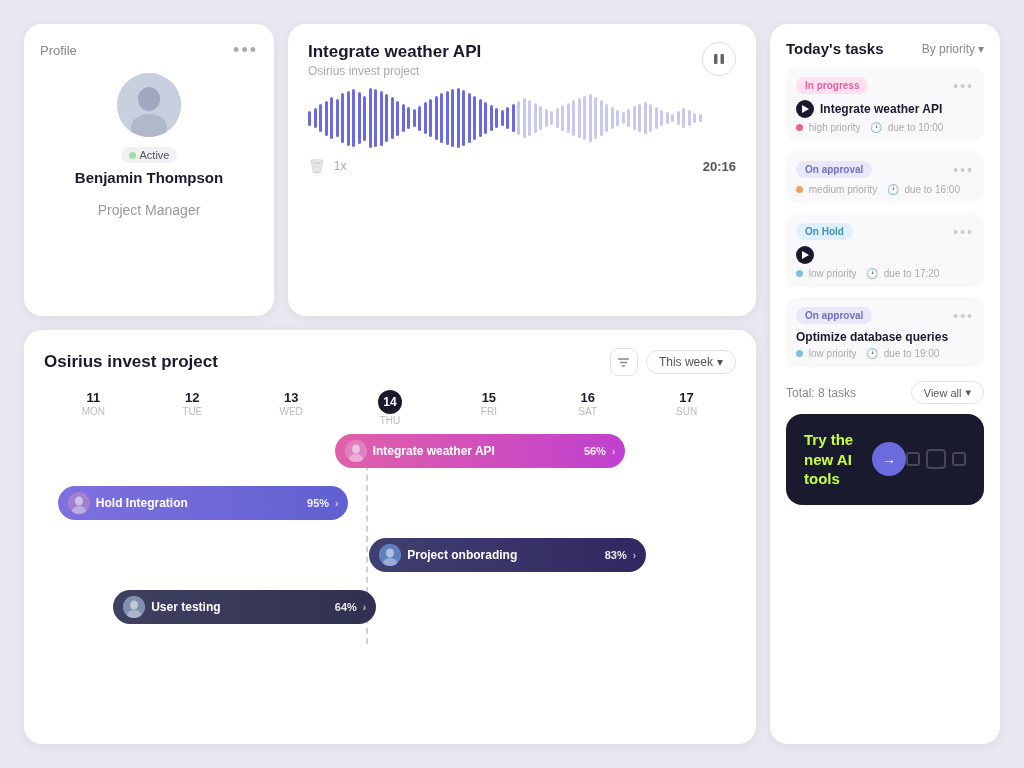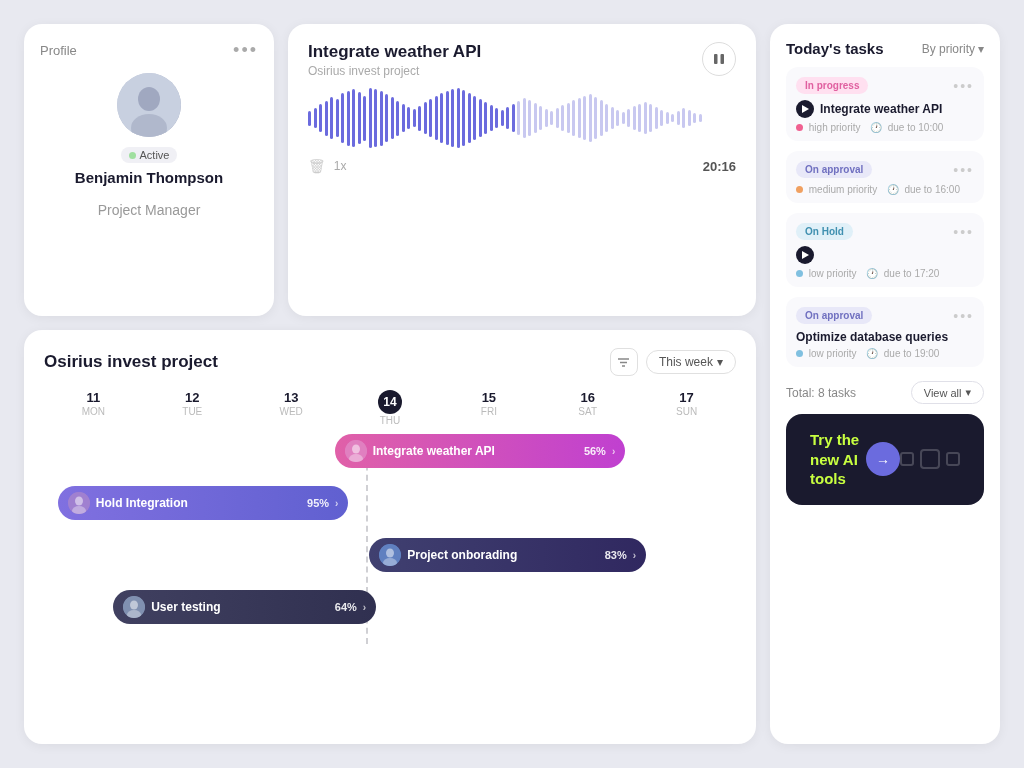--- a/index.html
+++ b/index.html
@@ -423,21 +423,21 @@
       display: flex;
       align-items: center;
       gap: 4px;
       background: #fff;
     }
 
     
     .ai-banner {
       background: #1a1a2e;
       border-radius: 16px;
-      padding: 16px 24px;
+      padding: 16px 18px;
       display: flex;
       align-items: center;
       justify-content: space-between;
       cursor: pointer;
     }
     .ai-text {
       color: #fff;
       font-size: 15px;
       font-weight: 700;
       line-height: 1.3;

